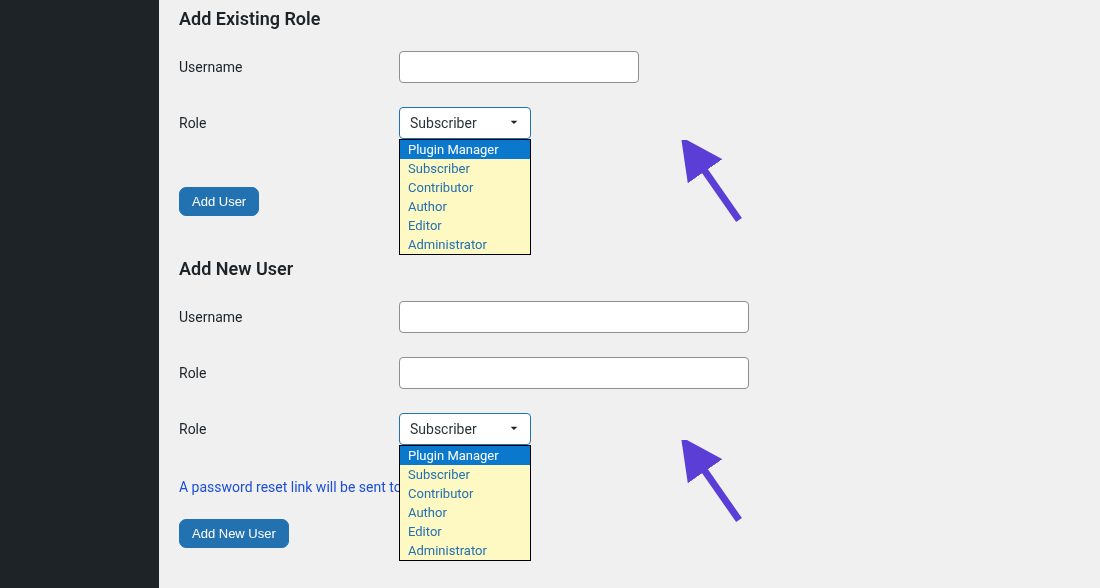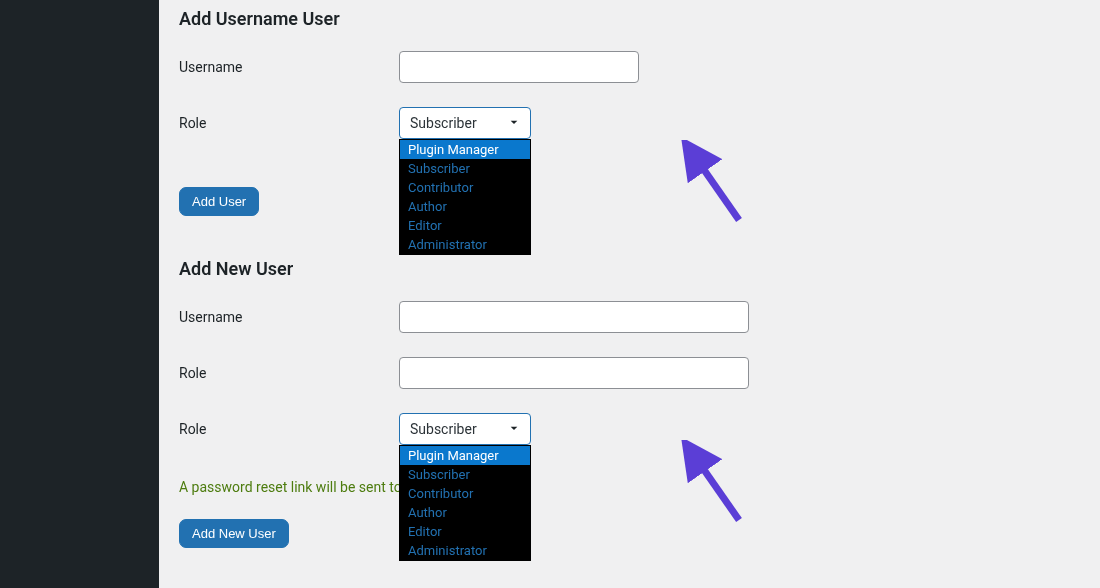--- a/index.html
+++ b/index.html
@@ -66,21 +66,21 @@
     font-size: 14px;
     color: #2c3338;
     cursor: pointer;
   }
   .select-box svg { width: 16px; height: 16px; fill: #1d2327; }
   .dropdown {
     position: absolute;
     top: 32px;
     left: 220px;
     width: 132px;
-    background: #000000;
+    background: #fef9c3;
     border: 1px solid #000;
     z-index: 10;
   }
   .dropdown-item {
     padding: 2px 8px;
     font-size: 13px;
     color: #2271b1;
     cursor: pointer;
   }
   .dropdown-item.highlighted {
@@ -94,39 +94,39 @@
     border-radius: 7px;
     padding: 6px 12px;
     font-size: 13px;
     cursor: pointer;
   }
   .section2 {
     margin-top: 42px;
   }
   .hint {
     font-size: 14px;
-    color: #4d7c0f;
+    color: #1d4ed8;
     margin-bottom: 24px;
     margin-top: 34px;
   }
   .arrow {
     position: absolute;
     pointer-events: none;
     z-index: 20;
   }
 </style>
 </head>
 <body>
 
 <div class="sidebar"></div>
 
 <div class="content">
 
   
-  <h2>Add Username User</h2>
+  <h2>Add Existing Role</h2>
 
   <div class="form-row">
     <label>Username</label>
     <input type="text" class="text-input" style="">
   </div>
 
   <div class="form-row">
     <label>Role</label>
     <div class="select-box">
       <span>Subscriber</span>

